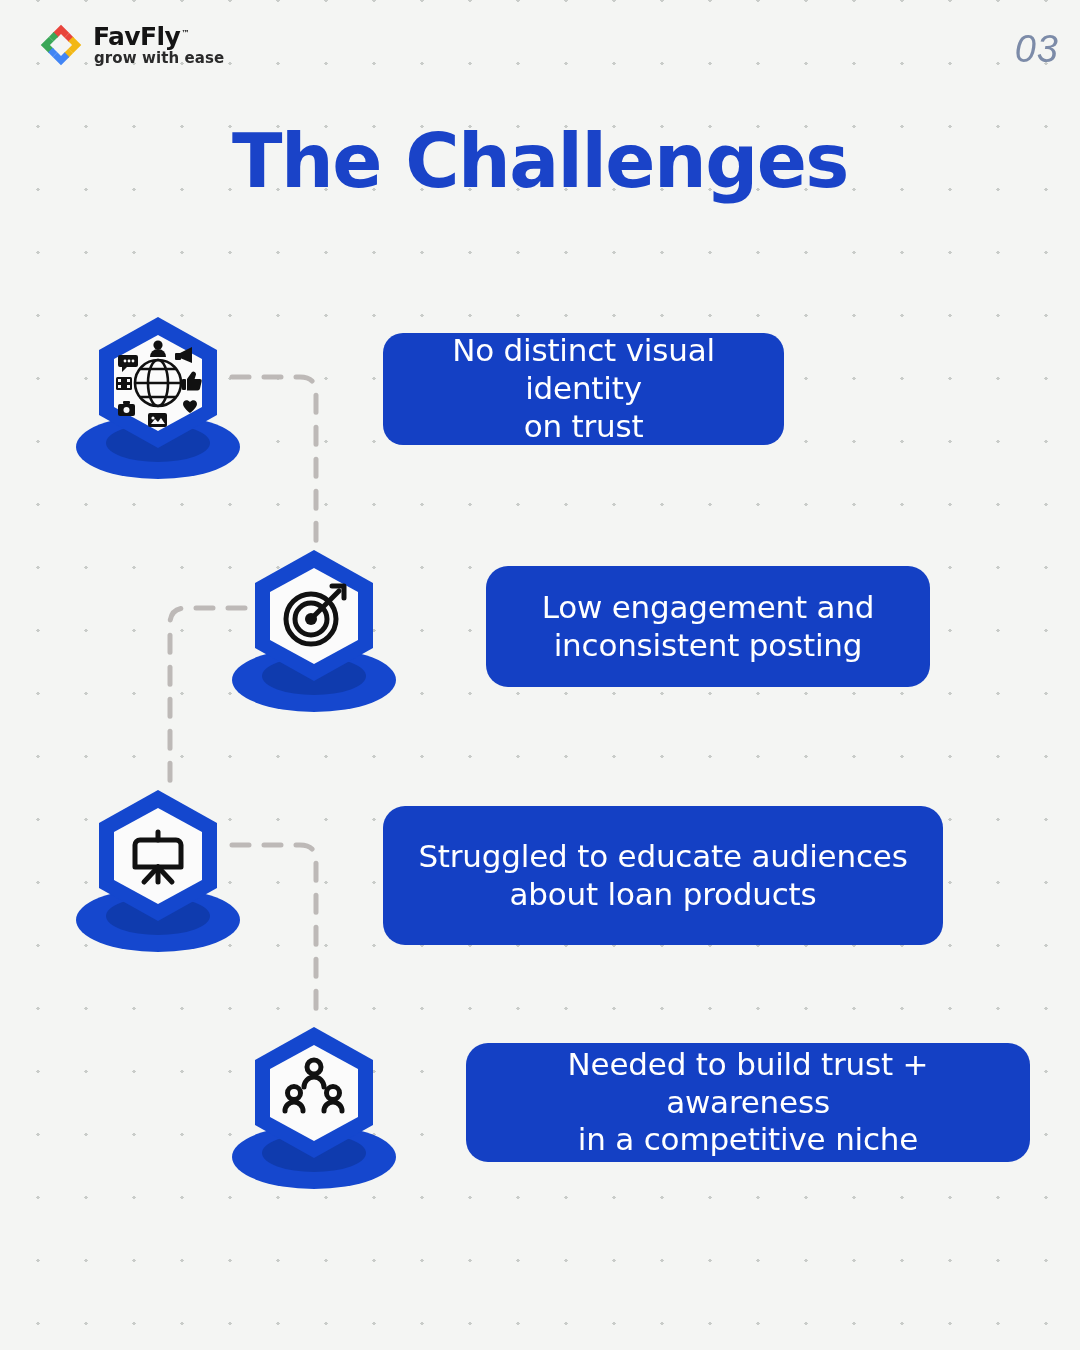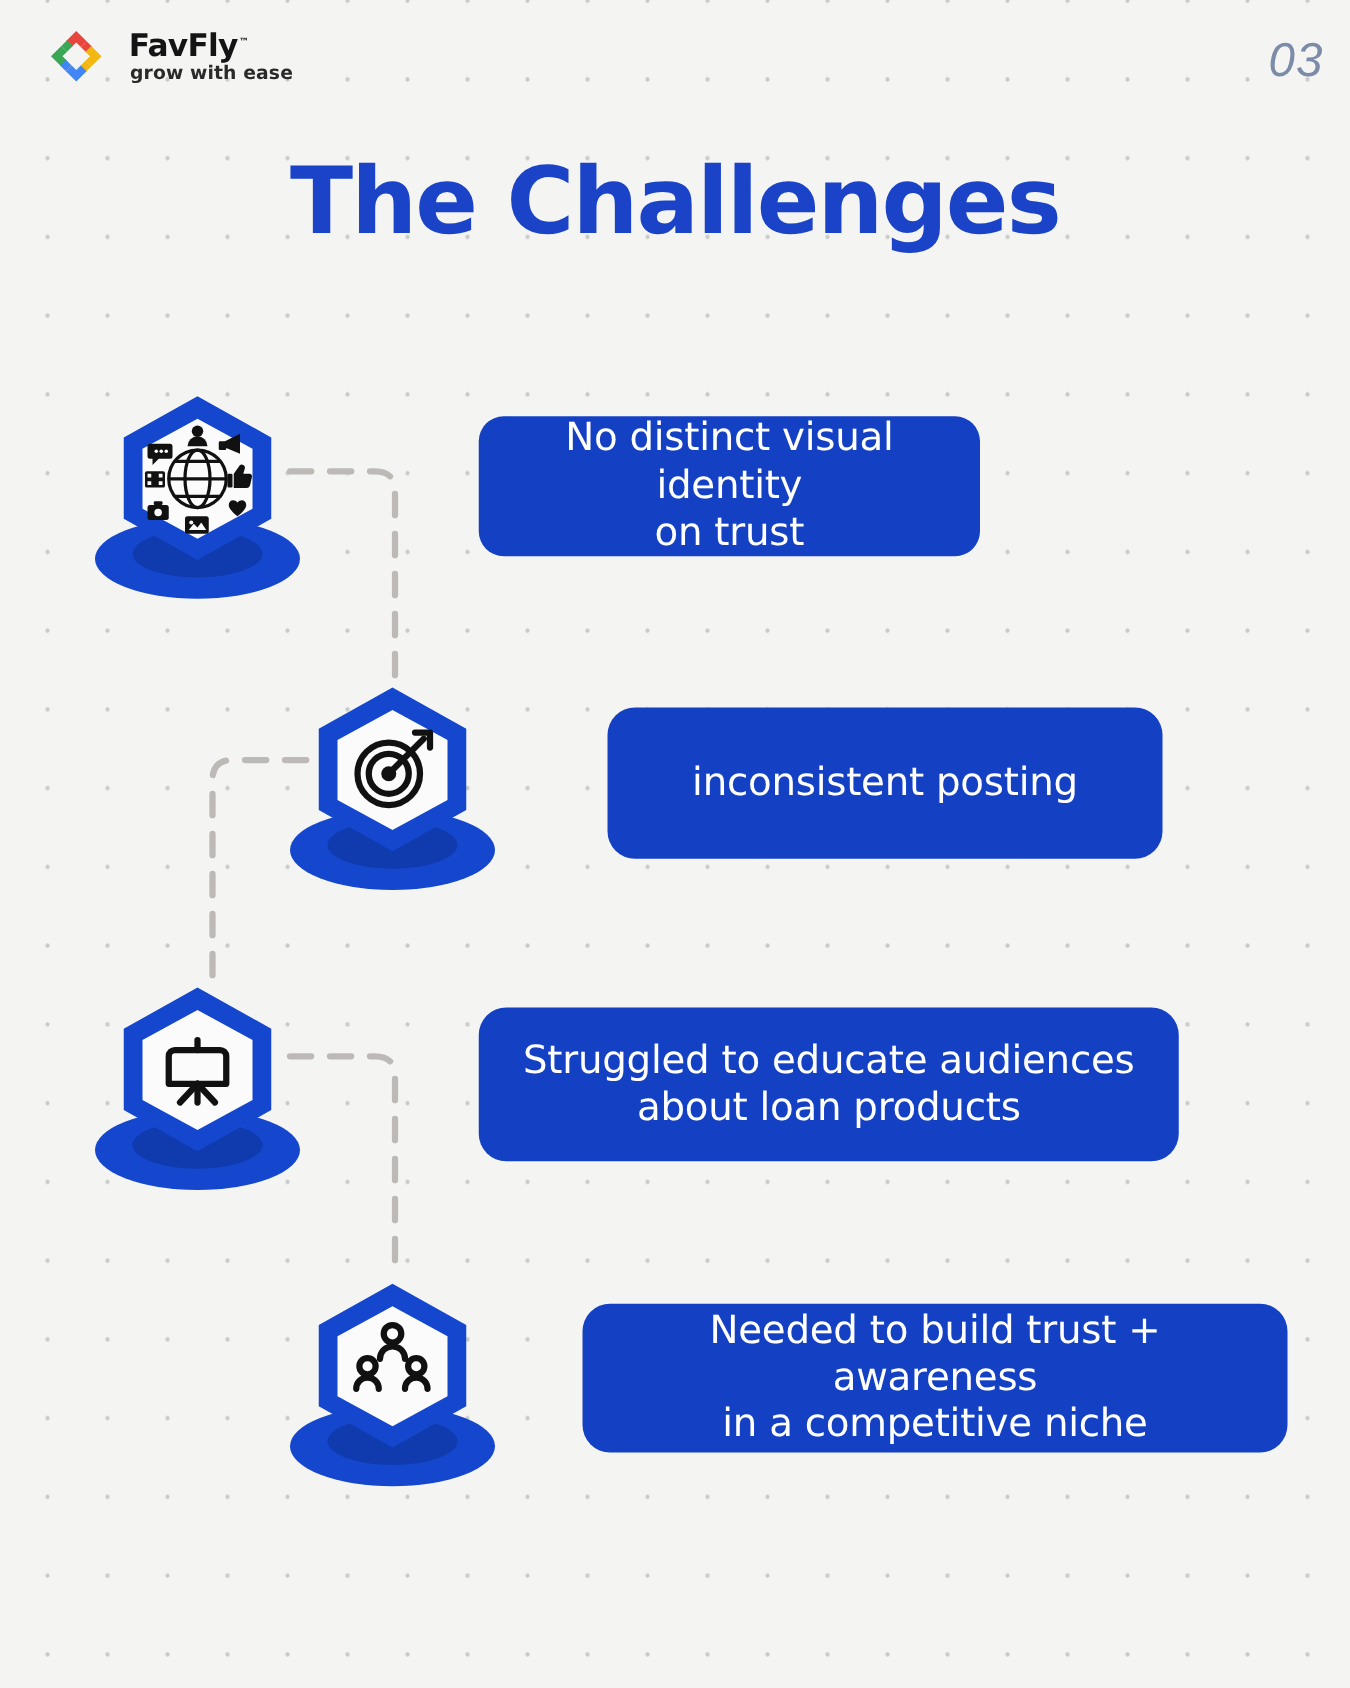--- a/index.html
+++ b/index.html
@@ -18,21 +18,21 @@
     background-image:
       radial-gradient(circle, #C9CCC9 1.6px, transparent 1.8px);
     background-size:48px 63px;
     background-position:14px 32px;
     overflow:hidden;
   }
 
   
   #logo {
     position:absolute; left:38px; top:22px;
-    display:flex; align-items:center; gap:19px;
+    display:flex; align-items:center; gap:9px;
   }
   #logo-mark { width:46px; height:46px; display:block; }
   .logo-text-wrap { display:flex; flex-direction:column; line-height:1; }
   .logo-word {
     position:relative;
     font-family:"DejaVu Sans", sans-serif;
     font-size:25px; font-weight:700; letter-spacing:-0.6px;
     color:#141414;
   }
   .logo-tm {
@@ -198,41 +198,42 @@
       <circle cx="95" cy="91" r="6" fill="#111"></circle>
       <g stroke="#111" stroke-width="5" stroke-linecap="round">
         <line x1="95" y1="91" x2="123" y2="63"></line>
       </g>
       <path d="M116 58 h12 v12" fill="none" stroke="#111" stroke-width="5" stroke-linecap="round" stroke-linejoin="round"></path>
     </svg>
   </div>
 
   <div class="pill" style="left:486px; top:566px; width:444px; height:121px;">
     <div>
+      <span>Low engagement and</span>
       <span>inconsistent posting</span>
     </div>
   </div>
 
   <div class="pin" style="left:70px; top:768px;">
     <svg viewBox="0 0 200 200">
       <ellipse cx="88" cy="152" rx="82" ry="32" fill="#1547CE"></ellipse>
       <ellipse cx="88" cy="148" rx="52" ry="19" fill="#0F3BAE"></ellipse>
       <path d="M88 22 L147 55 L147 120 L88 153 L29 120 L29 55 Z" fill="#1447CE"></path>
       <path d="M88 40 L132 64 L132 112 L88 136 L44 112 L44 64 Z" fill="#FBFBFB"></path>
       <g stroke="#111" stroke-width="5" fill="none" stroke-linecap="round" stroke-linejoin="round">
         <path d="M70 72 h36 a5 5 0 0 1 5 5 v22 h-46 v-22 a5 5 0 0 1 5 -5 z"></path>
         <line x1="88" y1="64" x2="88" y2="72"></line>
         <line x1="88" y1="99" x2="88" y2="114"></line>
         <line x1="88" y1="99" x2="74" y2="114"></line>
         <line x1="88" y1="99" x2="102" y2="114"></line>
       </g>
     </svg>
   </div>
 
-  <div class="pill" style="left:383px; top:806px; width:560px; height:123px;">
+  <div class="pill" style="left:383px; top:806px; width:560px; height:139px;">
     <div>
       <span>Struggled to educate audiences</span>
       <span>about loan products</span>
     </div>
   </div>
 
   <div class="pin" style="left:216px; top:1005px;">
     <svg viewBox="0 0 200 200">
       <ellipse cx="98" cy="152" rx="82" ry="32" fill="#1547CE"></ellipse>
       <ellipse cx="98" cy="148" rx="52" ry="19" fill="#0F3BAE"></ellipse>

